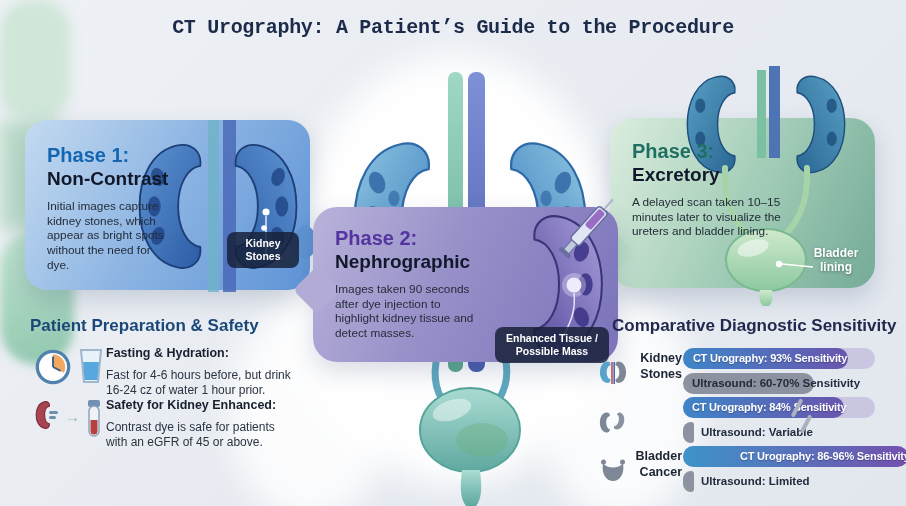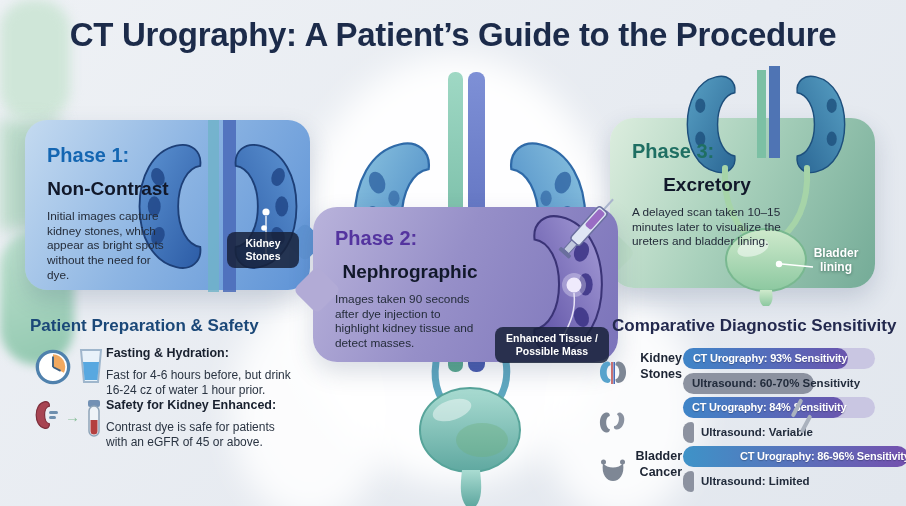--- a/index.html
+++ b/index.html
@@ -8,21 +8,21 @@
     font-family:"Liberation Sans","DejaVu Sans",sans-serif;color:#1f2735;}
   .blob{position:absolute;z-index:0;border-radius:50%;filter:blur(16px);}
   .b1{left:290px;top:55px;width:330px;height:430px;background:rgba(255,255,255,.95);}
   .b2{left:230px;top:300px;width:160px;height:220px;background:rgba(255,255,255,.85);}
   .b3{left:540px;top:300px;width:160px;height:220px;background:rgba(255,255,255,.85);}
   .mint1{left:852px;top:50px;width:70px;height:120px;background:#cfe6d8;filter:blur(6px);border-radius:30px;}
   .mint2{left:862px;top:235px;width:60px;height:110px;background:#bcdcca;filter:blur(8px);}
   .mint3{left:588px;top:215px;width:74px;height:135px;background:linear-gradient(160deg,#bfe2cf,#8fc6ae);filter:blur(5px);border-radius:40px;z-index:1;}
 
   .hdr{position:absolute;left:0;top:16px;width:906px;text-align:center;z-index:4;}
-  .title{font-size:33px;font-weight:bold;color:#1c2b4a;letter-spacing:-0.3px;}
+  .title{font-size:20px;font-weight:bold;color:#1c2b4a;letter-spacing:-0.3px;font-family:Liberation Mono, monospace;}
   .subtitle{margin-top:6px;font-size:12.5px;color:#39414f;}
 
   svg{display:block;}
   .art{position:absolute;}
 
   .panel{position:absolute;z-index:2;border-radius:22px;box-shadow:0 10px 24px rgba(40,60,100,.18);}
   .p1{left:25px;top:120px;width:285px;height:170px;
     background:linear-gradient(120deg,#c4daf0 0%,#8db5e3 48%,#5e93d6 100%);}
   .p2{left:313px;top:207px;width:305px;height:155px;z-index:3;border-radius:24px;
     background:linear-gradient(115deg,#b9b3db 0%,#968fc8 45%,#7b73ba 100%);}
@@ -30,21 +30,21 @@
     background:#b2abd6;transform:rotate(45deg);border-radius:6px;z-index:-1;}
   .p3{left:610px;top:118px;width:265px;height:170px;border-radius:24px;
     background:linear-gradient(115deg,#dcedde 0%,#a9d1bc 45%,#74ab97 100%);}
   .p3::before{content:"";position:absolute;left:-11px;bottom:20px;width:30px;height:30px;
     background:#bcdcc6;transform:rotate(45deg);border-radius:6px;z-index:-1;}
   .p1::after{content:"";position:absolute;right:-9px;bottom:34px;width:28px;height:28px;
     background:#5f93d2;transform:rotate(45deg);border-radius:6px;z-index:-1;}
 
   .ph-head{font-size:20px;font-weight:bold;}
   .p1 .ph-head{color:#1466b2;} .p2 .ph-head{color:#54349f;} .p3 .ph-head{color:#1f6f63;}
-  .ph-name{font-size:19px;font-weight:bold;color:#11182a;margin-top:11px;text-align:center;}
+  .ph-name{font-size:19px;font-weight:bold;color:#11182a;margin-top:1px;}
   .ph-desc{font-size:11.8px;line-height:1.24;color:#242c3a;margin-top:9px;}
   .p1 .txt{position:absolute;left:22px;top:24px;width:122px;}
   .p2 .txt{position:absolute;left:22px;top:20px;width:150px;}
   .p3 .txt{position:absolute;left:22px;top:22px;width:150px;}
 
   .badge{position:absolute;background:rgba(23,32,56,.84);color:#fff;border-radius:8px;
     padding:5px 7px;font-size:10.5px;font-weight:bold;line-height:1.25;text-align:center;}
   .p1 .badge{left:202px;top:112px;width:58px;}
   .p2 .badge{left:182px;top:120px;width:100px;}
   .callout-plain{position:absolute;right:10px;top:128px;width:58px;color:#fff;

